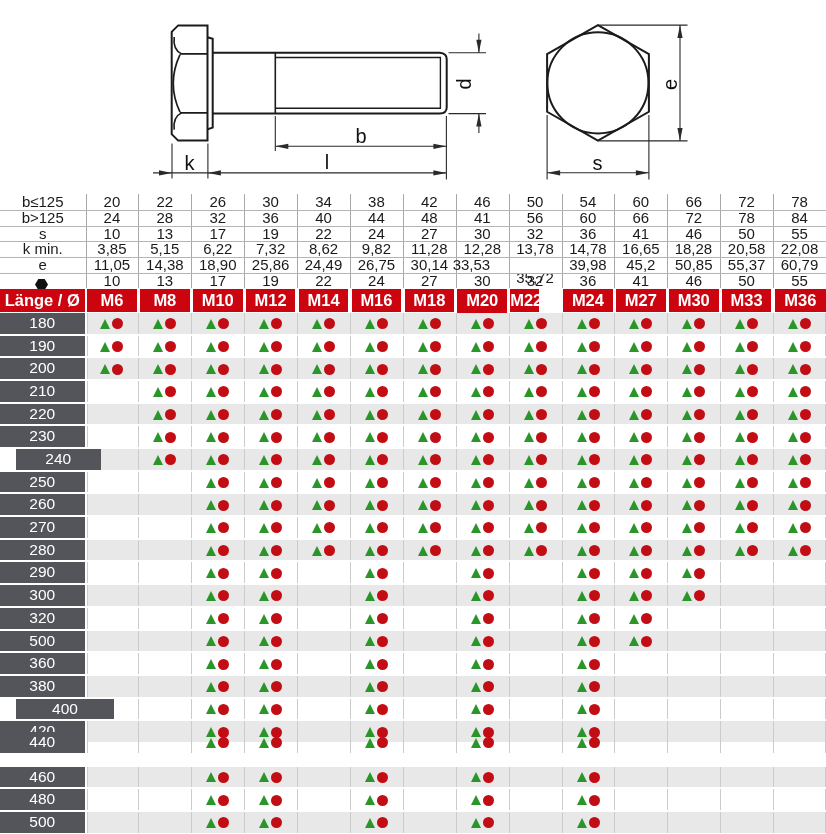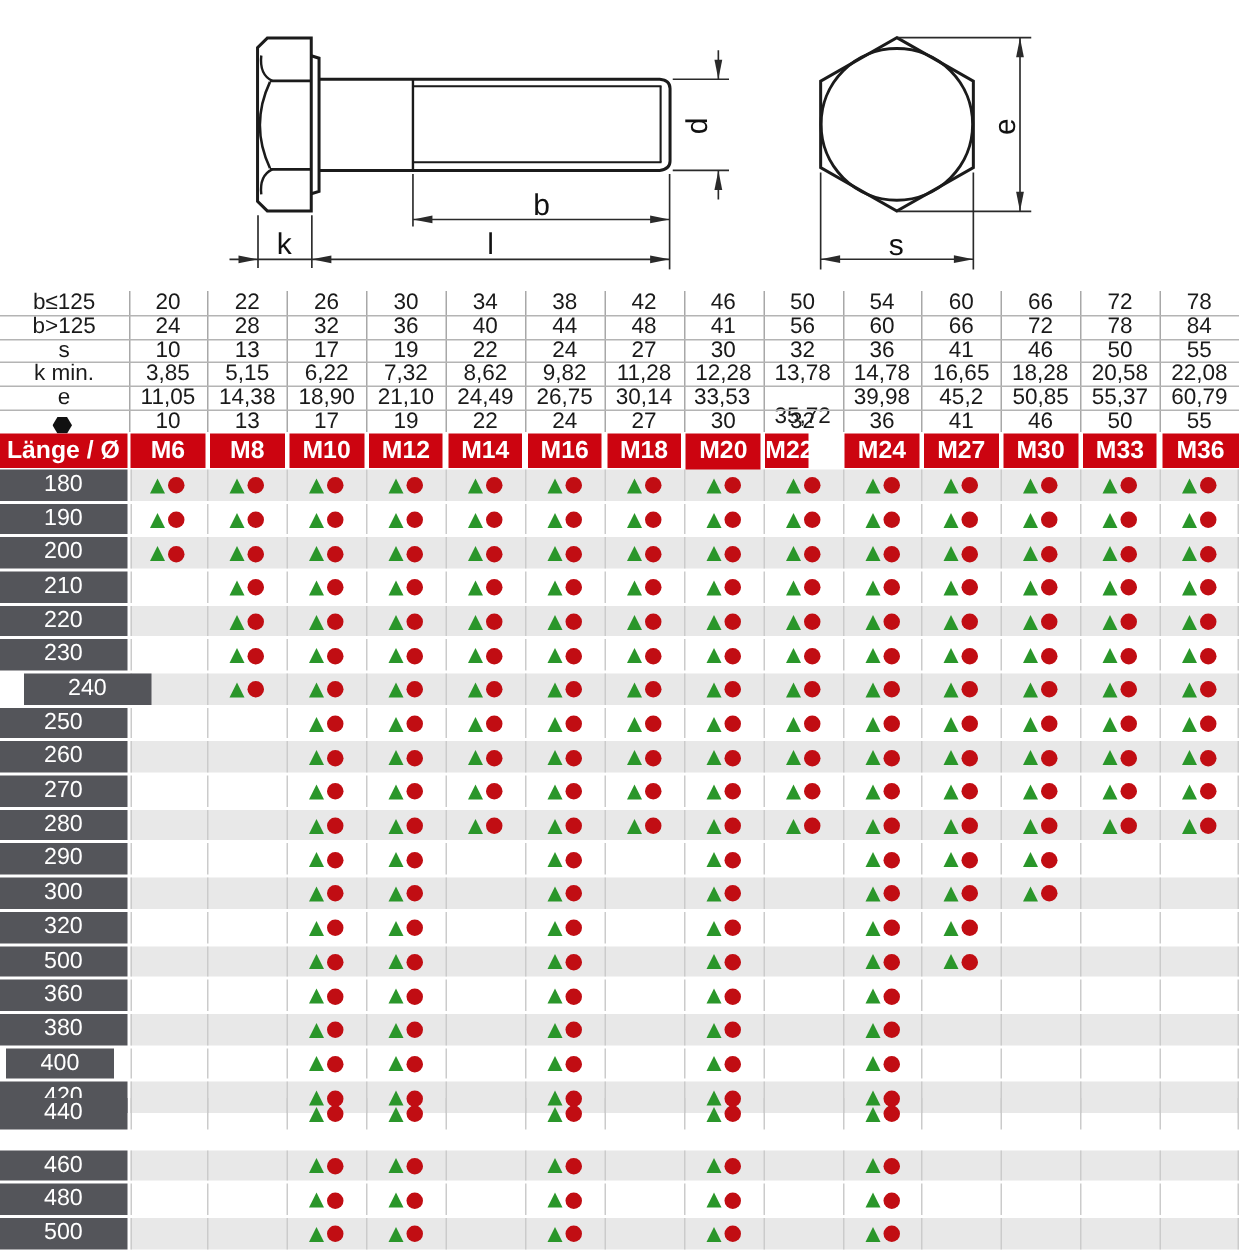--- a/index.html
+++ b/index.html
@@ -173,25 +173,25 @@
 <div class="num" style="left:614.4px;top:241.2px;width:52.9px;line-height:15.7px">16,65</div>
 <div class="num" style="left:667px;top:241.2px;width:52.9px;line-height:15.7px">18,28</div>
 <div class="num" style="left:720.2px;top:241.2px;width:52.9px;line-height:15.7px">20,58</div>
 <div class="num" style="left:773.1px;top:241.2px;width:52.9px;line-height:15.7px">22,08</div>
 <div class="hl" style="left:0;top:256.9px;width:826px"></div>
 
 <div class="num" style="left:0;top:256.9px;width:85.5px;line-height:15.7px">e</div>
 <div class="num" style="left:85.5px;top:256.9px;width:52.9px;line-height:15.7px">11,05</div>
 <div class="num" style="left:138.4px;top:256.9px;width:52.9px;line-height:15.7px">14,38</div>
 <div class="num" style="left:191.3px;top:256.9px;width:52.9px;line-height:15.7px">18,90</div>
-<div class="num" style="left:244.2px;top:256.9px;width:52.9px;line-height:15.7px">21,10</div>
+<div class="num" style="left:244.2px;top:256.9px;width:52.9px;line-height:15.7px">25,86</div>
 <div class="num" style="left:297.1px;top:256.9px;width:52.9px;line-height:15.7px">24,49</div>
 <div class="num" style="left:350.0px;top:256.9px;width:52.9px;line-height:15.7px">26,75</div>
 <div class="num" style="left:402.9px;top:256.9px;width:52.9px;line-height:15.7px">30,14</div>
-<div class="num" style="left:455px;top:256.9px;width:52.9px;line-height:15.7px">33,53</div>
+<div class="num" style="left:445px;top:256.9px;width:52.9px;line-height:15.7px">33,53</div>
 <div class="num" style="left:508.6px;top:270px;width:52.9px;line-height:15.7px">35,72</div>
 <div class="num" style="left:561.5px;top:256.9px;width:52.9px;line-height:15.7px">39,98</div>
 <div class="num" style="left:614.4px;top:256.9px;width:52.9px;line-height:15.7px">45,2</div>
 <div class="num" style="left:667.3px;top:256.9px;width:52.9px;line-height:15.7px">50,85</div>
 <div class="num" style="left:720.2px;top:256.9px;width:52.9px;line-height:15.7px">55,37</div>
 <div class="num" style="left:773.1px;top:256.9px;width:52.9px;line-height:15.7px">60,79</div>
 <div class="hl" style="left:0;top:272.7px;width:826px"></div>
 
 <div class="abs" style="left:29.3px;top:275.5px;width:24px;height:13px;text-align:center"><svg width="13" height="11" viewBox="0 0 13 11">
         <polygon points="3.3,0 9.7,0 13,5.5 9.7,11 3.3,11 0,5.5" fill="#111"></polygon>
@@ -1280,21 +1280,21 @@
 <div class="bvl" style="left:350.0px;top:0;height:20.68px"></div>
 <div class="bvl" style="left:402.9px;top:0;height:20.68px"></div>
 <div class="bvl" style="left:455.8px;top:0;height:20.68px"></div>
 <div class="bvl" style="left:508.6px;top:0;height:20.68px"></div>
 <div class="bvl" style="left:561.5px;top:0;height:20.68px"></div>
 <div class="bvl" style="left:614.4px;top:0;height:20.68px"></div>
 <div class="bvl" style="left:667.3px;top:0;height:20.68px"></div>
 <div class="bvl" style="left:720.2px;top:0;height:20.68px"></div>
 <div class="bvl" style="left:773.1px;top:0;height:20.68px"></div>
 <div class="bvl" style="left:824.9px;top:0;height:20.68px"></div>
-<div class="lbl" style="left:4px;top:0;width:72px;height:20.68px;line-height:20.68px">400</div>
+<div class="lbl" style="left:16px;top:0;width:98px;height:20.68px;line-height:20.68px">400</div>
 <div class="mk" style="left:204.7px;top:0;height:20.68px">
         <i class="tri"></i>
         <i class="cir"></i>
       </div>
 <div class="mk" style="left:257.6px;top:0;height:20.68px">
         <i class="tri"></i>
         <i class="cir"></i>
       </div>
 <div class="mk" style="left:363.4px;top:0;height:20.68px">
         <i class="tri"></i>

